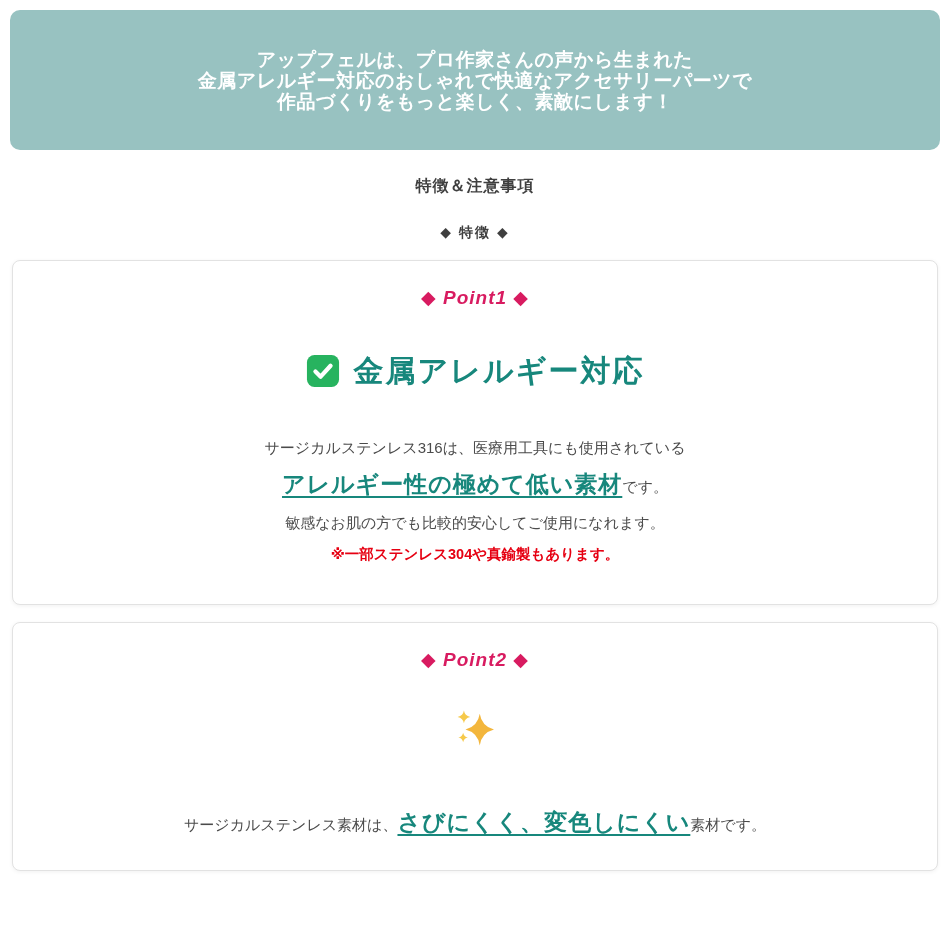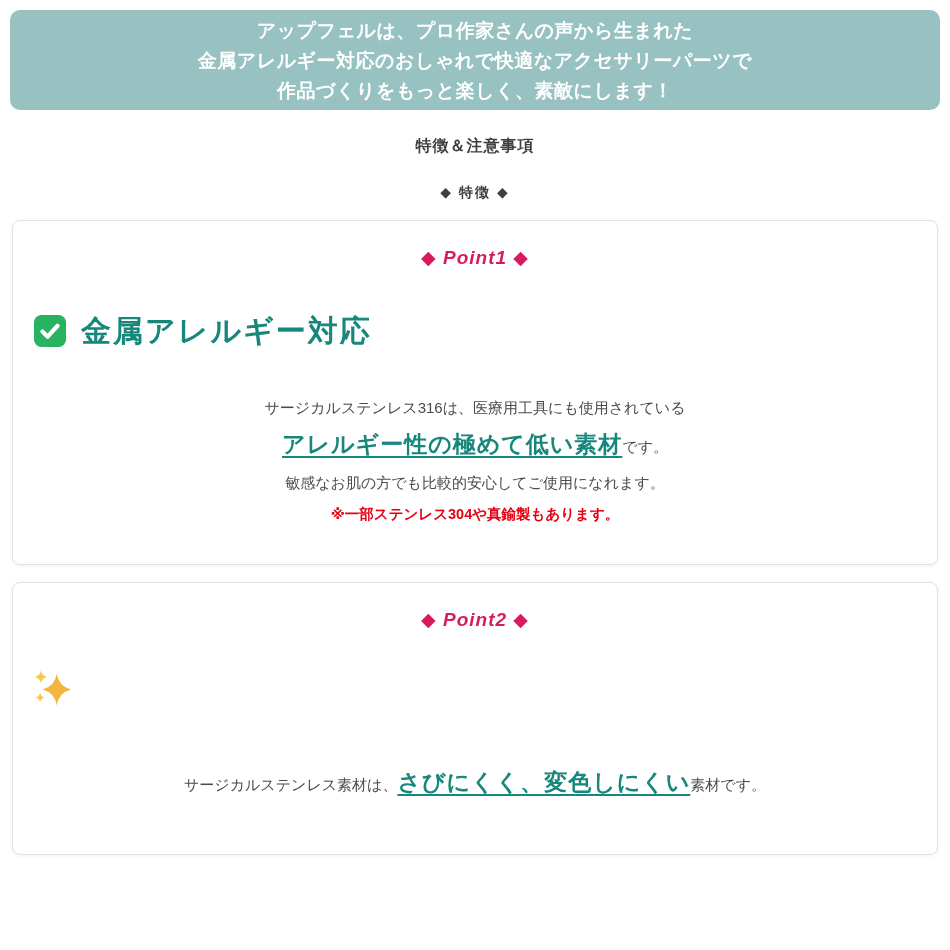--- a/index.html
+++ b/index.html
@@ -16,25 +16,24 @@
   }
   *{margin:0;padding:0;box-sizing:border-box;}
   html,body{background:#ffffff;}
   body{
     width:950px;height:950px;overflow:hidden;
     font-family:"Liberation Sans","DejaVu Sans",sans-serif;
     color:var(--text);
   }
   .banner{
     margin:10px 10px 0 10px;
-    height:100px;
+    height:140px;
     background:var(--banner-bg);
     border-radius:10px;
     display:flex;flex-direction:column;justify-content:center;align-items:center;
-    gap:9px;
   }
   .banner p{
     color:#ffffff;font-weight:bold;font-size:19px;line-height:21px;
     letter-spacing:0.5px;text-align:center;
   }
   .section-title{
     margin-top:24px;text-align:center;
     font-size:16px;font-weight:bold;color:var(--heading-text);
     line-height:24px;letter-spacing:1px;
   }
@@ -46,28 +45,28 @@
   .card{
     margin:18px 12px 0 12px;
     background:#ffffff;
     border:1px solid var(--card-border);
     border-radius:8px;
     box-shadow:0 1px 4px rgba(0,0,0,0.06);
     padding:24px 20px 40px 20px;
     text-align:center;
   }
   .card.first{margin-top:18px;}
-  .card.second{margin-top:17px;padding-bottom:52px;}
+  .card.second{margin-top:17px;padding-bottom:28px;}
   .point-label{
     font-size:19px;font-weight:bold;font-style:italic;
     color:var(--pink);line-height:26px;letter-spacing:1px;
   }
   .card-heading{
     margin-top:40px;
-    display:flex;align-items:center;gap:14px;
+    display:flex;justify-content:center;align-items:center;gap:14px;
     font-size:30px;font-weight:800;color:var(--teal);
     line-height:40px;letter-spacing:2px;
   }
   .card.second .card-heading{margin-top:36px;}
   .icon-box{display:inline-flex;align-items:center;}
   .body-line{
     font-size:15px;line-height:22px;color:var(--text);
   }
   .line-1{margin-top:46px;}
   .line-em{margin-top:8px;line-height:34px;}

